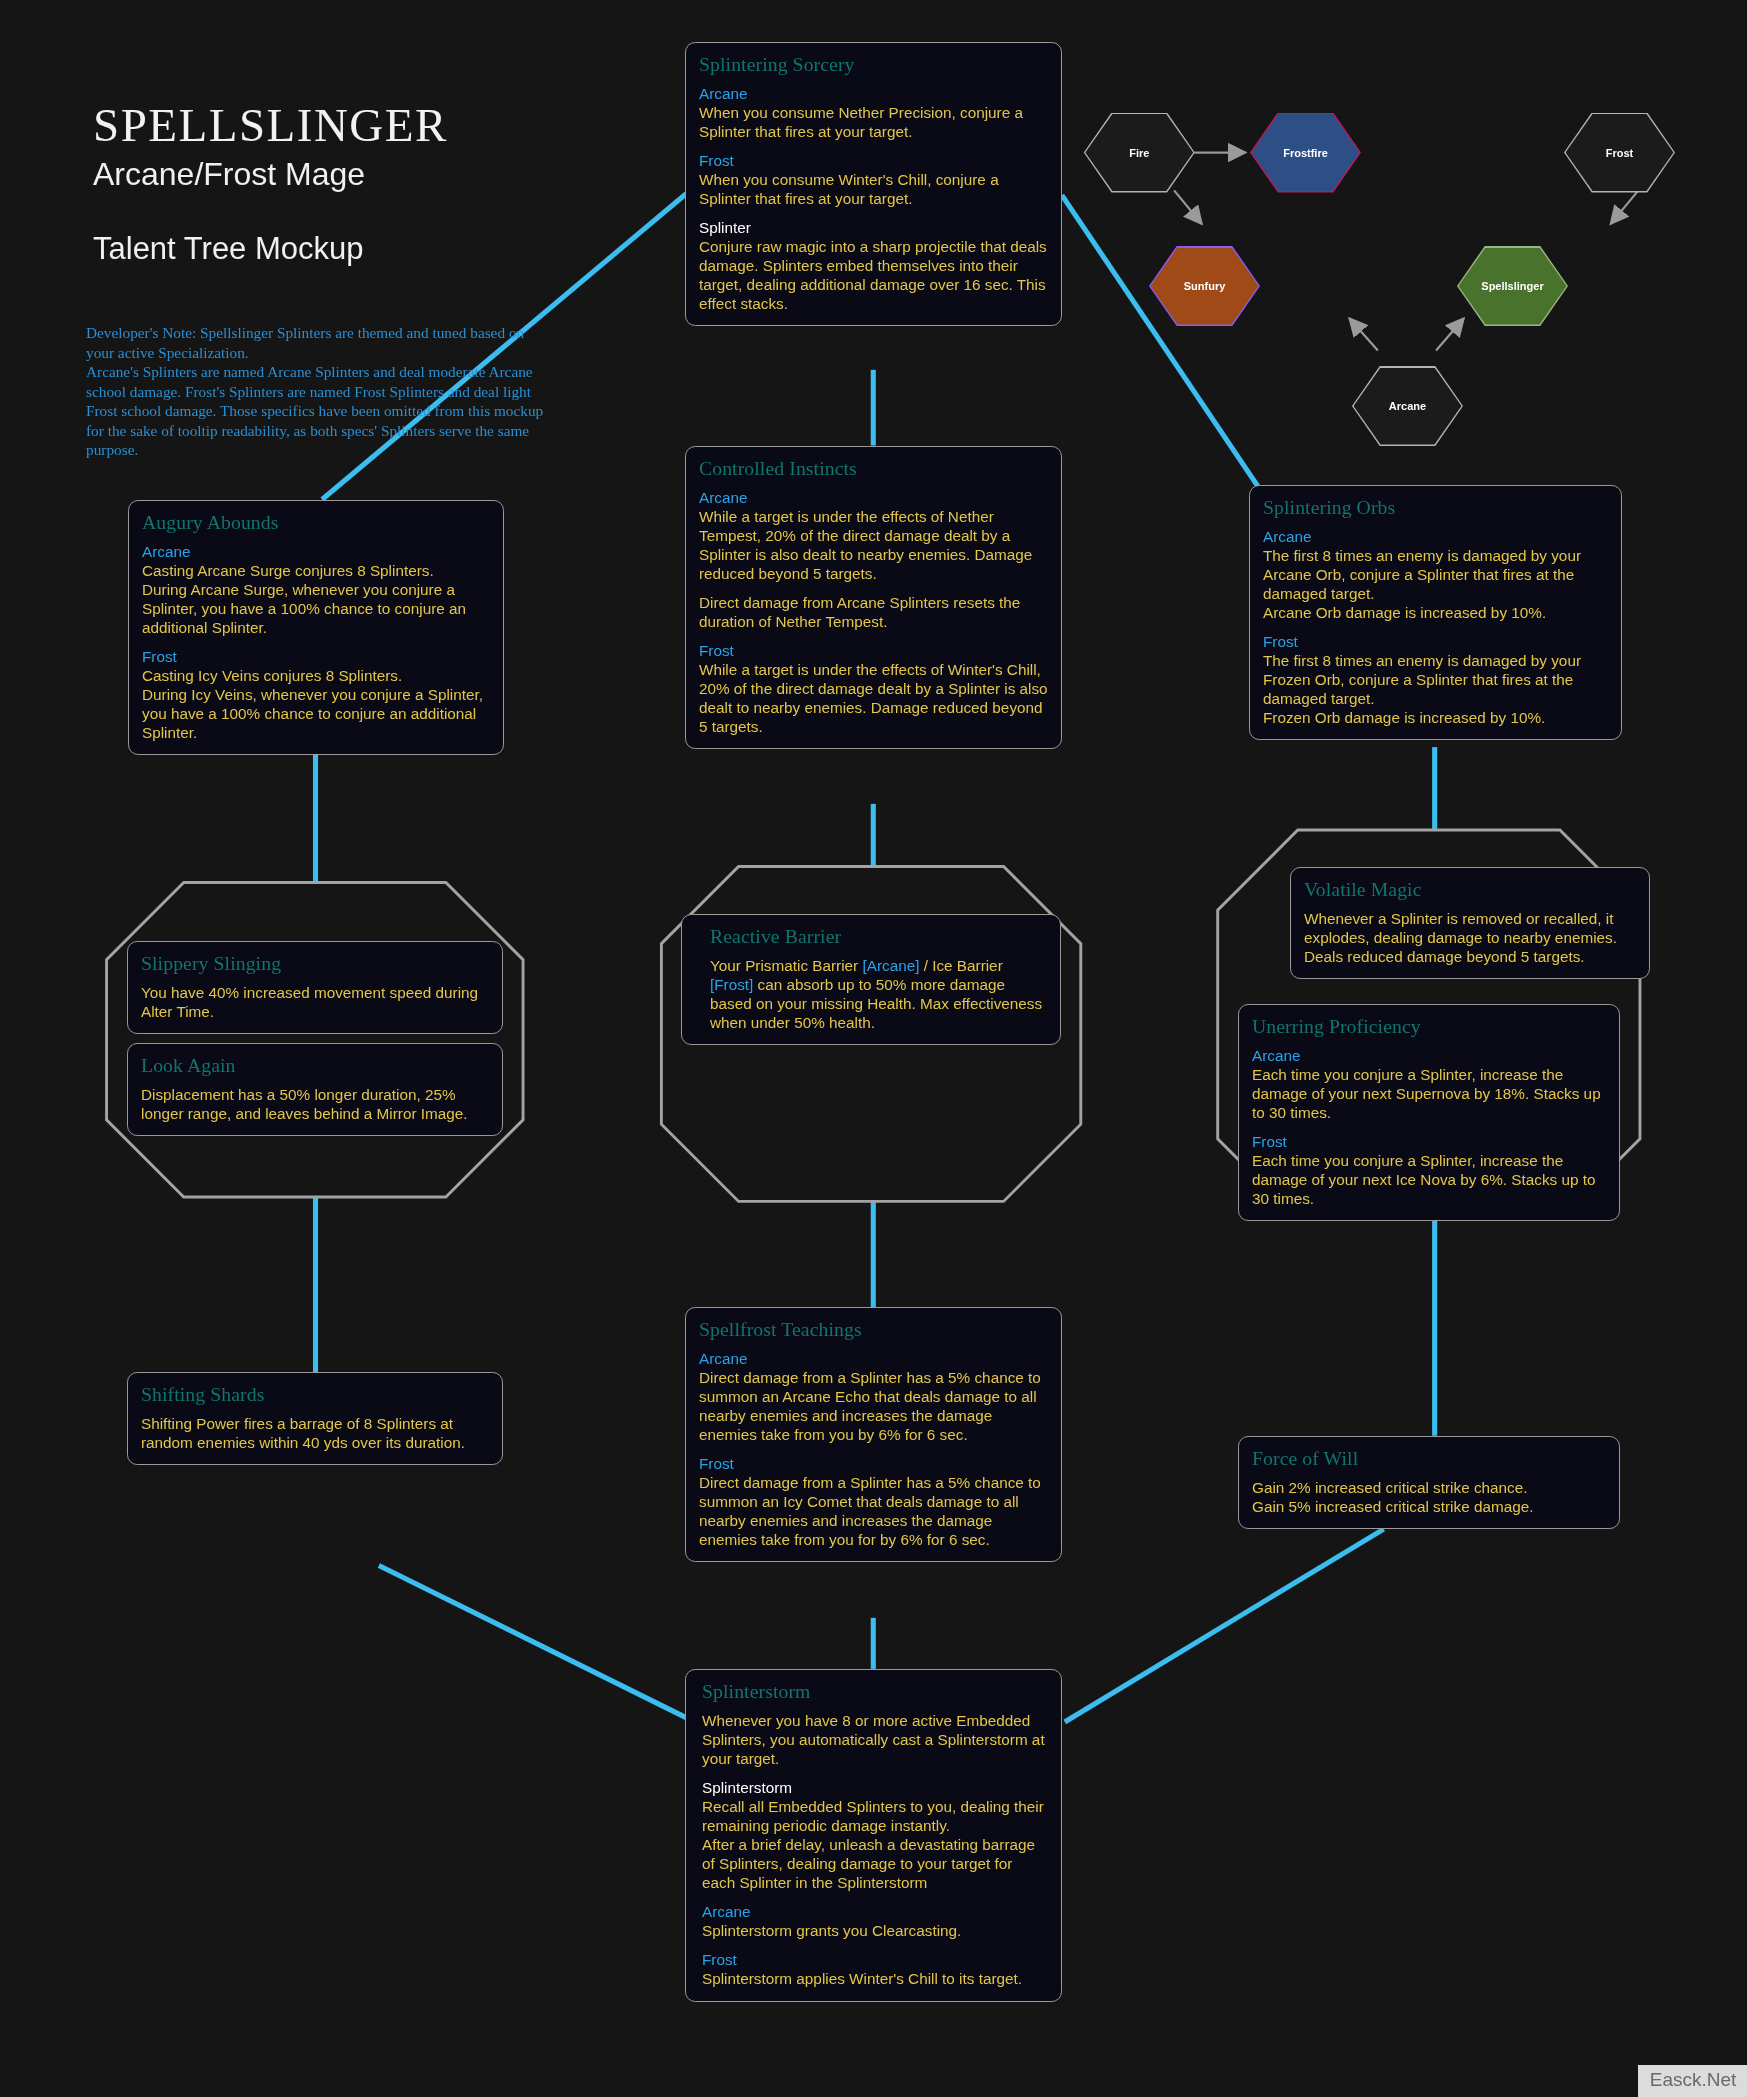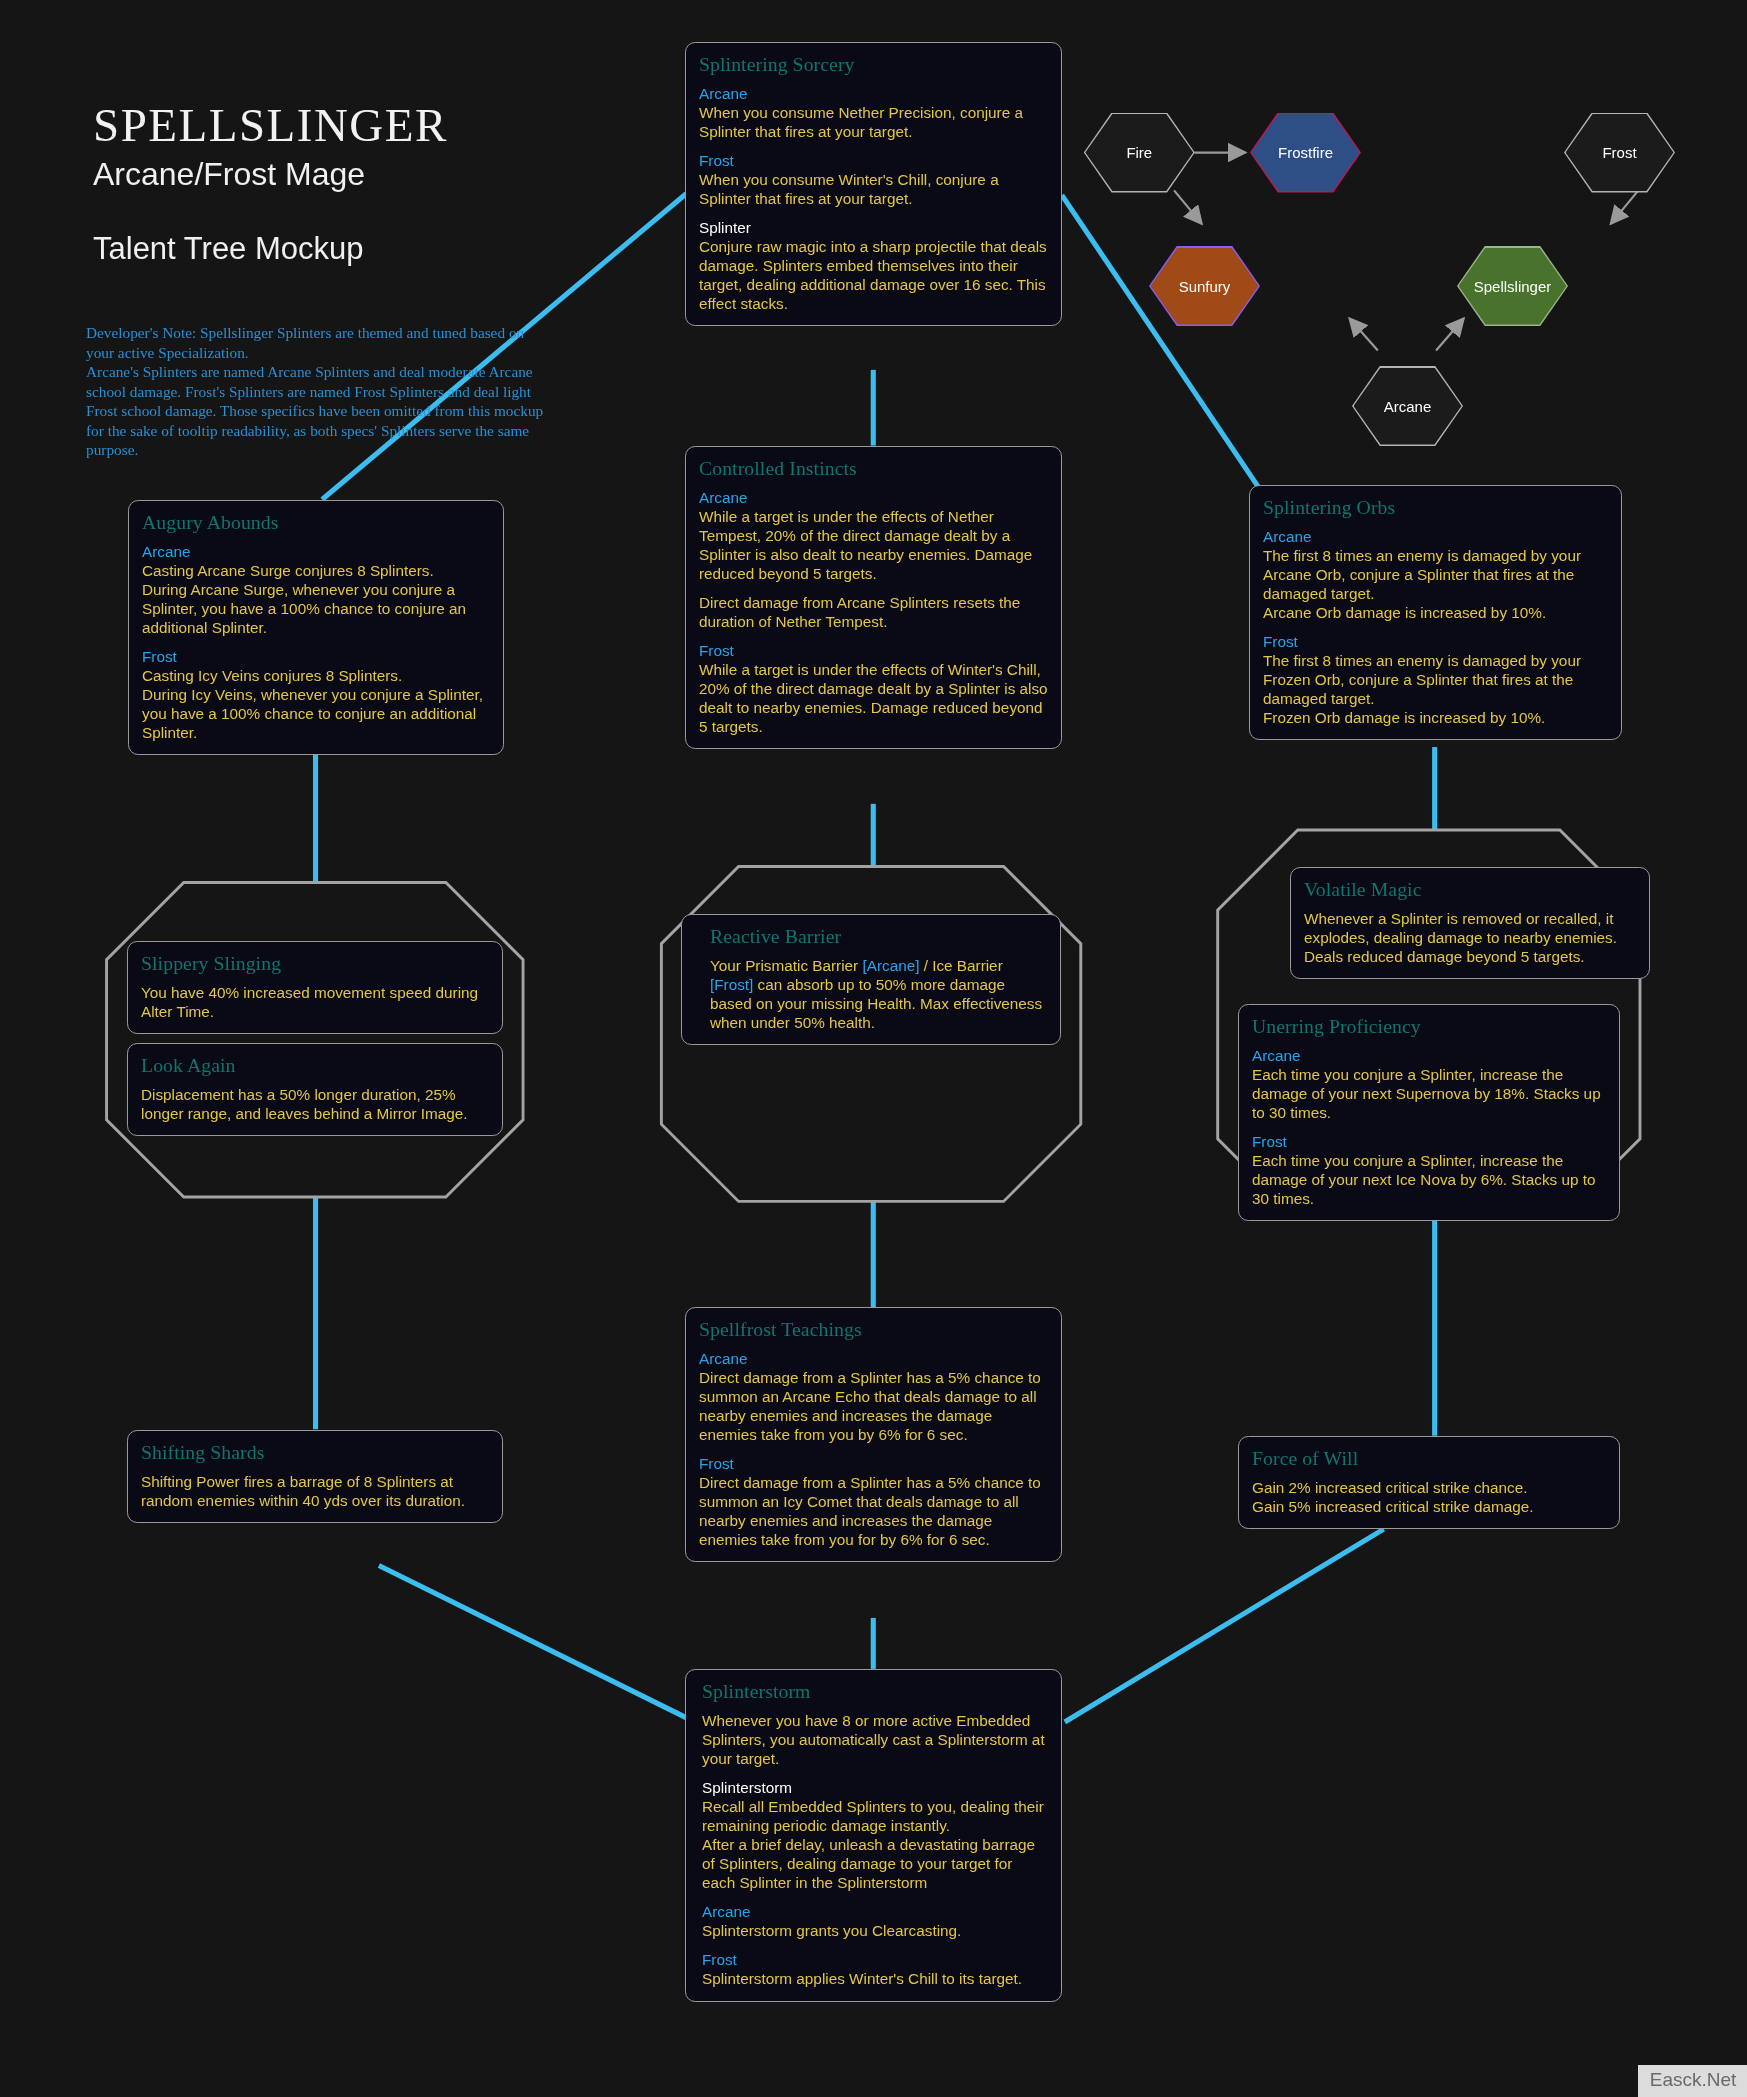--- a/index.html
+++ b/index.html
@@ -65,24 +65,25 @@
     font-family:"Liberation Sans", sans-serif;
     white-space:pre-line;
   }
   .body .hl{color:#2aa3e8;}
 
   
   .hexwrap{position:absolute;left:1078px;top:87px;width:655px;height:364px;z-index:6;}
   .hex{
     position:absolute;width:111px;height:80px;
     display:flex;align-items:center;justify-content:center;
-    color:#ffffff;font-size:15px;
+    color:#ffffff;font-size:11px;
     font-family:"Liberation Sans", sans-serif;
     clip-path:polygon(25% 0%,75% 0%,100% 50%,75% 100%,25% 100%,0% 50%);
     background:#1b1b1b;
+    font-weight:bold;
   }
   .hex-in{
     position:absolute;inset:1.5px;
     clip-path:polygon(25% 0%,75% 0%,100% 50%,75% 100%,25% 100%,0% 50%);
     display:flex;align-items:center;justify-content:center;
   }
   .hex-lbl{position:relative;z-index:2;}
 
   .watermark{
     position:absolute;right:0px;bottom:0px;
@@ -284,21 +285,21 @@
           <div class="spec">Arcane</div>
           <div class="body">Each time you conjure a Splinter, increase the damage of your next Supernova by 18%. Stacks up to 30 times.</div>
         </div>
         <div class="tt-blk">
           <div class="spec">Frost</div>
           <div class="body">Each time you conjure a Splinter, increase the damage of your next Ice Nova by 6%. Stacks up to 30 times.</div>
         </div>
       </div>
   </div>
 
-  <div class="tt" id="tt-shifting-shards" style="left:127px;top:1430px;width:376px;">
+  <div class="tt" id="tt-shifting-shards" style="left:127px;top:1372px;width:376px;">
     <div class="tt-title">Shifting Shards</div>
     <div class="tt-body">
         <div class="tt-blk">
           <div class="body">Shifting Power fires a barrage of 8 Splinters at random enemies within 40 yds over its duration.</div>
         </div>
       </div>
   </div>
 
   <div class="tt" id="tt-spellfrost-teachings" style="left:685px;top:1307px;width:377px;">
     <div class="tt-title">Spellfrost Teachings</div>

